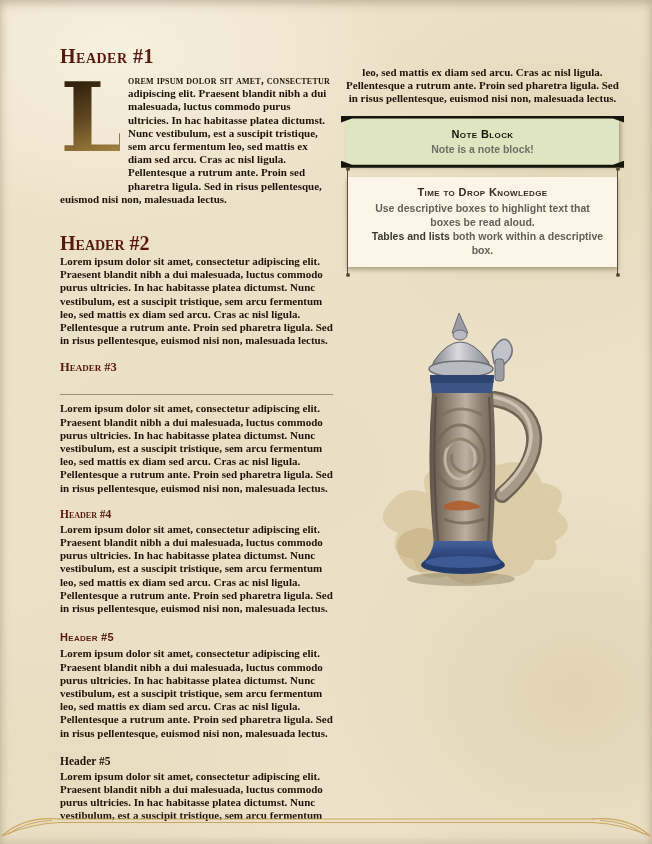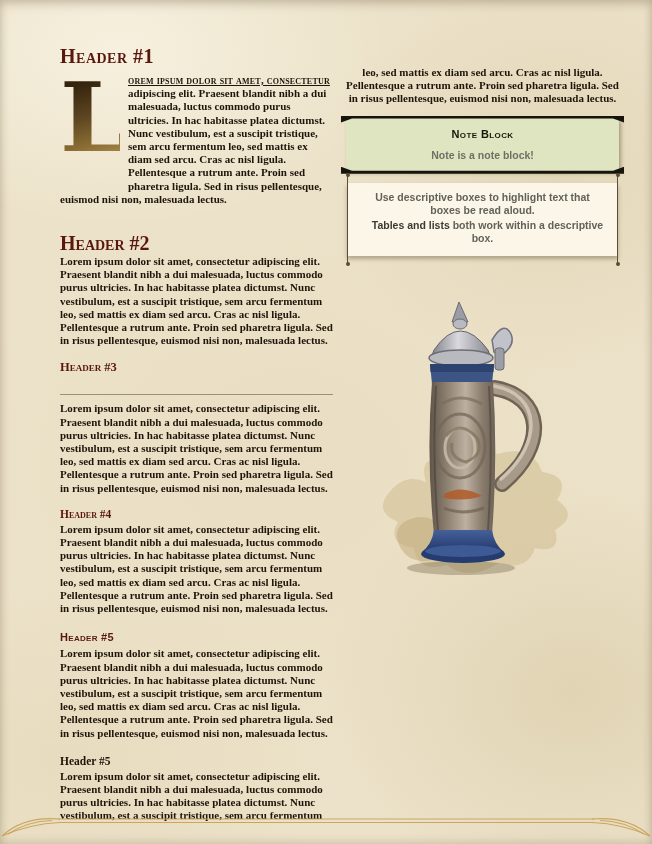--- a/index.html
+++ b/index.html
@@ -18,34 +18,34 @@
   .columns{position:absolute;left:60px;top:45px;width:559px;display:flex;gap:13px;}
   .col{width:273px;color:#1e150a;font-size:11px;line-height:13.2px;font-weight:700;}
   .col p{margin:0 0 1px 0;}
   h1,h2,h3,h4,h5{font-variant:small-caps;color:#58180D;margin:0;font-weight:700;}
   h1{font-size:20px;letter-spacing:.5px;line-height:22px;margin:0 0 7px 0;}
   h2{font-size:20px;line-height:18px;margin:28px 0 3px 0;}
   h3{font-size:12.5px;line-height:15px;margin:13px 0 7px 0;padding-bottom:19px;border-bottom:1.5px solid #98917e;}
   h4{font-size:11.5px;line-height:14px;margin:12px 0 2px 0;}
   h5{font-size:11px;line-height:14px;margin:15px 0 3px 0;font-family:"Liberation Sans",sans-serif;letter-spacing:.3px;}
   .h6{font-size:11.5px;line-height:14px;margin:14px 0 2px 0;font-weight:700;color:#1e150a;}
-  .smallcaps{font-variant:small-caps;letter-spacing:.2px;text-decoration:underline;}
+  .smallcaps{font-variant:small-caps;letter-spacing:.2px;}
   .drop-cap{
     float:left;font-family:"DejaVu Serif",serif;font-size:96px;line-height:80px;
     width:60px;height:104px;margin:4px 8px 0 0;text-align:center;
     background:linear-gradient(165deg,#33230d 8%,#5d4520 38%,#8a6c33 62%,#c0a060 90%);
     -webkit-background-clip:text;background-clip:text;color:transparent;
   }
   
   .note{position:relative;background:#e0e5c1;margin:13px 0 12px 0;padding:8px 12px 9px 12px;
     box-shadow:2px 2px 4px rgba(70,55,25,.4);font-family:"Liberation Sans",sans-serif;}
   .note-bar{position:absolute;left:-5px;right:-5px;height:7px;background:#16150d;}
   .note-bar.top{top:-3px;clip-path:polygon(0 0,100% 0,100% 100%,calc(100% - 11px) 43%,11px 43%,0 100%);}
   .note-bar.bottom{bottom:-3px;clip-path:polygon(0 0,11px 57%,calc(100% - 11px) 57%,100% 0,100% 100%,0 100%);}
-  .note-title{font-size:11px;font-weight:700;font-variant:small-caps;letter-spacing:.4px;color:#15150b;margin:1px 0 8px 0;}
+  .note-title{font-size:11px;font-weight:700;font-variant:small-caps;letter-spacing:.4px;color:#15150b;margin:1px 0 2px 0;}
   .note-body{font-size:10.5px;color:#6f6f66;line-height:13px;}
   
   .aside{position:relative;background:#fbf6e7;margin:0 1px 0 1px;padding:8px 11px 10px 11px;
     border-left:1px solid #5e4b35;border-right:1px solid #5e4b35;
     box-shadow:0 3px 4px rgba(70,55,25,.35);font-family:"Liberation Sans",sans-serif;}
   .pin{position:absolute;width:1px;height:7px;background:#5e4b35;}
   .pin::after{content:"";position:absolute;left:-1.5px;width:4px;height:4px;border-radius:50%;background:#5e4b35;}
   .pin.tl{left:-1px;top:-7px;}.pin.tr{right:-1px;top:-7px;}
   .pin.bl{left:-1px;bottom:-7px;}.pin.br{right:-1px;bottom:-7px;}
   .pin.tl::after,.pin.tr::after{top:-3px;}
@@ -95,20 +95,21 @@
         <div class="note-bar bottom"></div>
         <div class="note-title">Note Block</div>
         <div class="note-body">Note is a note block!</div>
       </div>
 
       <div class="aside">
         <div class="pin tl"></div>
         <div class="pin tr"></div>
         <div class="pin bl"></div>
         <div class="pin br"></div>
+        <div class="aside-title">Time to Drop Knowledge</div>
         <div class="aside-body">
           <div>Use descriptive boxes to highlight text that boxes be read aloud.</div>
           <div class="indent"><b>Tables and lists</b><span> both work within a descriptive box.</span></div>
         </div>
       </div>
 
       <div class="figure">
         <svg width="273" height="310" viewBox="0 0 273 310">
           <defs>
             <linearGradient id="bodyg" x1="0" y1="0" x2="1" y2="0">

